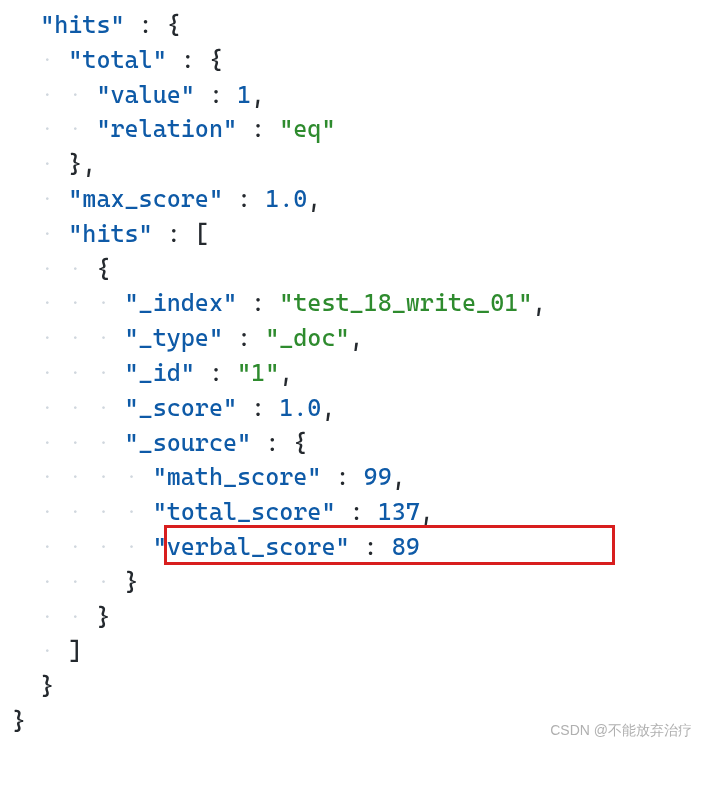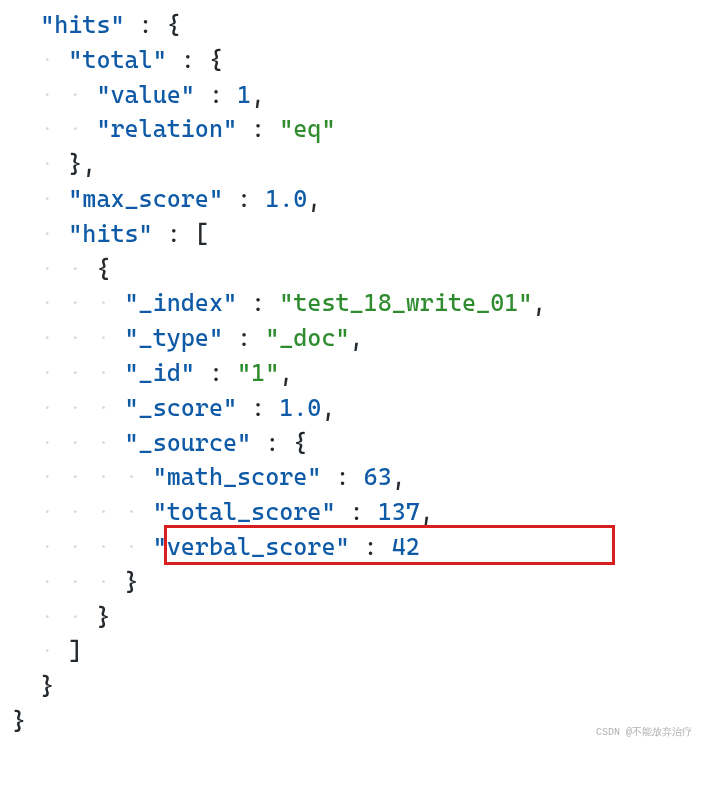--- a/index.html
+++ b/index.html
@@ -29,23 +29,23 @@
     .highlight-box {
       position: absolute;
       border: 3px solid #d81e1e;
       background: transparent;
       pointer-events: none;
     }
     .watermark {
       position: absolute;
       bottom: 6px;
       right: 10px;
-      font-size: 10px;
+      font-size: 14px;
       color: #b0b0b0;
-      font-family: Liberation Mono, monospace;
+      font-family: Liberation Sans, sans-serif;
     }
     .code {
       position: relative;
     }
   </style>
 </head>
 <body>
 
 <div class="code">
 
@@ -68,25 +68,25 @@
 <div class="line"><span class="indent-guide">  · · · </span><span class="key">"_index"</span><span class="punct"> : </span><span class="string-val">"test_18_write_01"</span><span class="punct">,</span></div>
 
 <div class="line"><span class="indent-guide">  · · · </span><span class="key">"_type"</span><span class="punct"> : </span><span class="string-val">"_doc"</span><span class="punct">,</span></div>
 
 <div class="line"><span class="indent-guide">  · · · </span><span class="key">"_id"</span><span class="punct"> : </span><span class="string-val">"1"</span><span class="punct">,</span></div>
 
 <div class="line"><span class="indent-guide">  · · · </span><span class="key">"_score"</span><span class="punct"> : </span><span class="number">1.0</span><span class="punct">,</span></div>
 
 <div class="line"><span class="indent-guide">  · · · </span><span class="key">"_source"</span><span class="punct"> : {</span></div>
 
-<div class="line"><span class="indent-guide">  · · · · </span><span class="key">"math_score"</span><span class="punct"> : </span><span class="number">63</span><span class="punct">,</span></div>
+<div class="line"><span class="indent-guide">  · · · · </span><span class="key">"math_score"</span><span class="punct"> : </span><span class="number">99</span><span class="punct">,</span></div>
 
 <div class="line"><span class="indent-guide">  · · · · </span><span class="key">"total_score"</span><span class="punct"> : </span><span class="number">137</span><span class="punct">,</span></div>
 
-<div class="line"><span class="indent-guide">  · · · · </span><span class="key">"verbal_score"</span><span class="punct"> : </span><span class="number">42</span></div>
+<div class="line"><span class="indent-guide">  · · · · </span><span class="key">"verbal_score"</span><span class="punct"> : </span><span class="number">89</span></div>
 
 <div class="line"><span class="indent-guide">  · · · </span><span class="punct">}</span></div>
 
 <div class="line"><span class="indent-guide">  · · </span><span class="punct">}</span></div>
 
 <div class="line"><span class="indent-guide">  · </span><span class="punct">]</span></div>
 
 <div class="line"><span class="indent-guide">  </span><span class="punct">}</span></div>
 
 <div class="line"><span class="punct">}</span></div>

